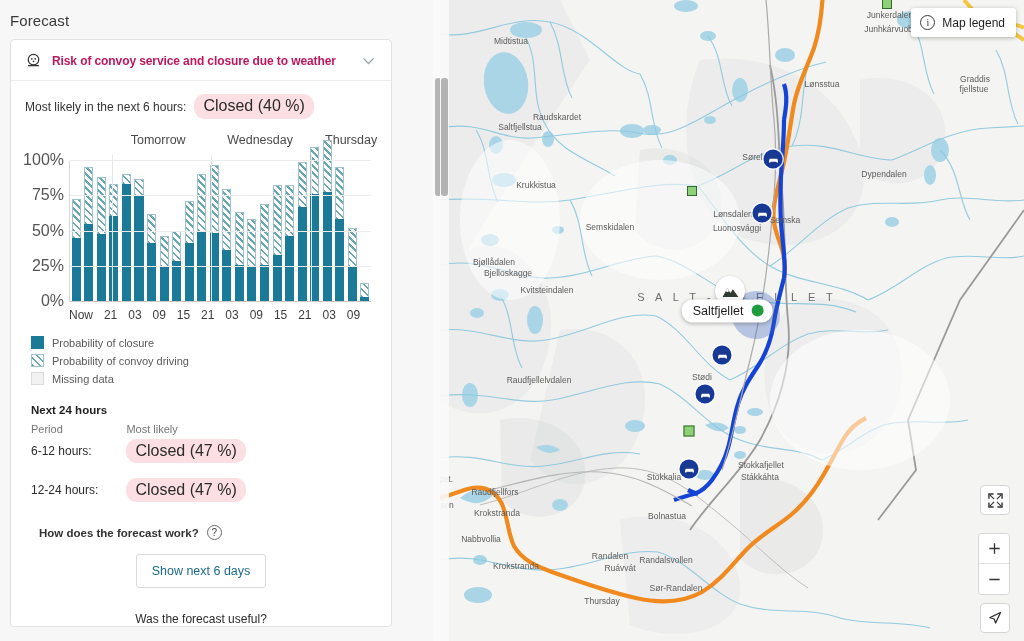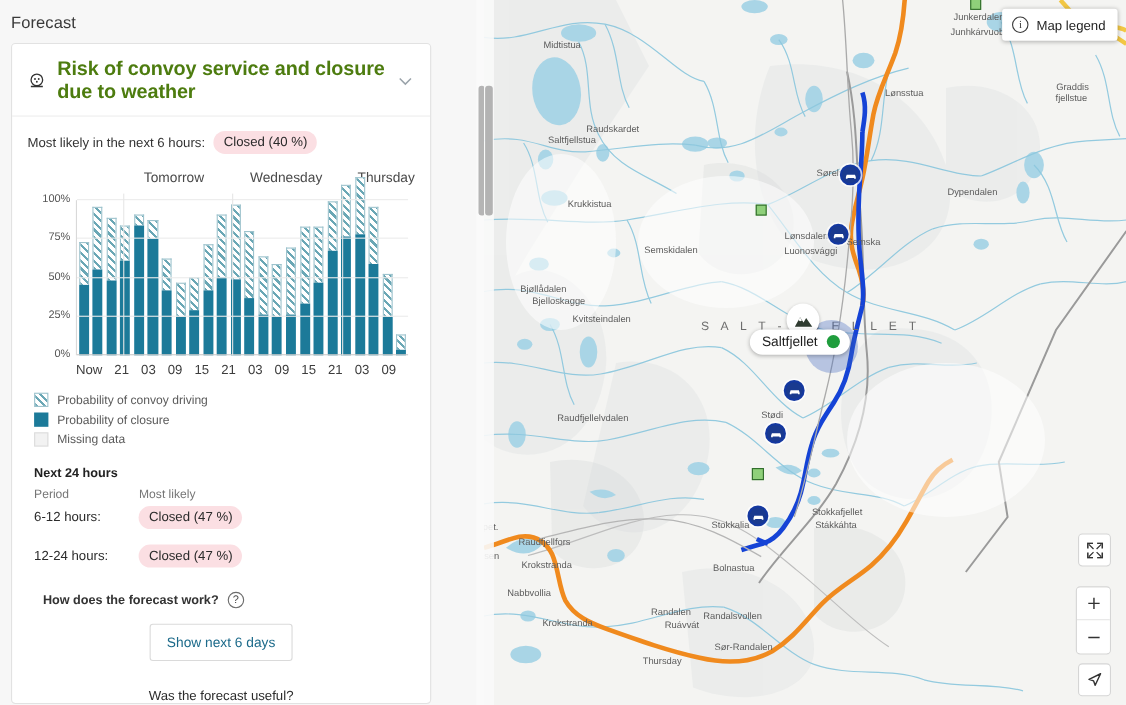--- a/index.html
+++ b/index.html
@@ -23,50 +23,50 @@
   }
   .card {
     margin:0 10px 0 10px; width:382px; background:#fff;
     border:1px solid #e2e2e2; border-radius:4px;
   }
   .card-head {
     display:flex; align-items:center; gap:10px;
     padding:12px 14px 11px 14px; border-bottom:1px solid #ededed;
   }
   .card-head .title {
-    font-size:18px; font-weight:bold; color:#4d7c0f; flex:1; letter-spacing:-.1px;
+    font-size:12px; font-weight:bold; color:#be185d; flex:1; letter-spacing:-.1px;
   }
   .chev { color:#9aa3aa; display:flex; }
   .wicon { display:flex; }
 
   .mostlikely {
     padding:13px 14px 8px 14px; font-size:12px; color:#333;
     display:flex; align-items:center; gap:8px;
   }
   .pill {
     background:#fbdfe3; color:#2b2b2b; border-radius:11px;
-    padding:3px 9px 4px 9px; font-size:12px; white-space:nowrap;
+    padding:3px 9px 4px 9px; font-size:16px; white-space:nowrap;
   }
 
   
   .chart-wrap { padding:6px 10px 0 6px; }
   .daylabels { position:relative; height:20px; margin:0 0 2px 0; }
   .daylabels span {
     position:absolute; font-size:12.5px; color:#4a4a4a; transform:translateX(-50%);
     white-space:nowrap;
   }
   .chart { position:relative; width:360px; height:175px; }
   .plot {
     position:absolute; left:52px; top:6px; right:6px; bottom:28px;
     border-left:1px solid #d9d9d9;
   }
   .gridline { position:absolute; left:0; right:0; height:1px; background:#ececec; }
   .gridline.base { background:#c9c9c9; }
   .ytick {
-    position:absolute; right:calc(100% + 6px); font-size:10px; color:#555;
+    position:absolute; right:calc(100% + 6px); font-size:16px; color:#555;
     transform:translateY(-50%); white-space:nowrap;
   }
   .daysep { position:absolute; top:-6px; bottom:0; width:1px; background:#e6e6e6; }
   .bars { position:absolute; left:0; right:0; bottom:0; top:0; display:flex; align-items:flex-end; }
   .bslot { flex:1 1 0; height:100%; position:relative; display:flex; align-items:flex-end; justify-content:center; }
   .bar { width:72%; position:relative; }
   .seg-convoy {
     background-color:#ffffff;
     background-image:repeating-linear-gradient(45deg,#6aa7b5 0 2px,#ffffff 2px 5px);
     border:1px solid #9dc3cd; border-bottom:none;
@@ -420,26 +420,26 @@
                 <span>03</span>
                 <span></span>
                 <span>09</span>
                 <span></span>
               </div>
           </div>
         </div>
 
         <div class="legend" id="legend">
             <div class="lrow">
+              <span class="sw closure"></span>
+              <span class="lbl">Probability of closure</span>
+            </div>
+            <div class="lrow">
               <span class="sw convoy"></span>
               <span class="lbl">Probability of convoy driving</span>
-            </div>
-            <div class="lrow">
-              <span class="sw closure"></span>
-              <span class="lbl">Probability of closure</span>
             </div>
             <div class="lrow">
               <span class="sw missing"></span>
               <span class="lbl">Missing data</span>
             </div>
           </div>
 
         <div class="n24">
           <div class="n24-title">Next 24 hours</div>
           <table>

